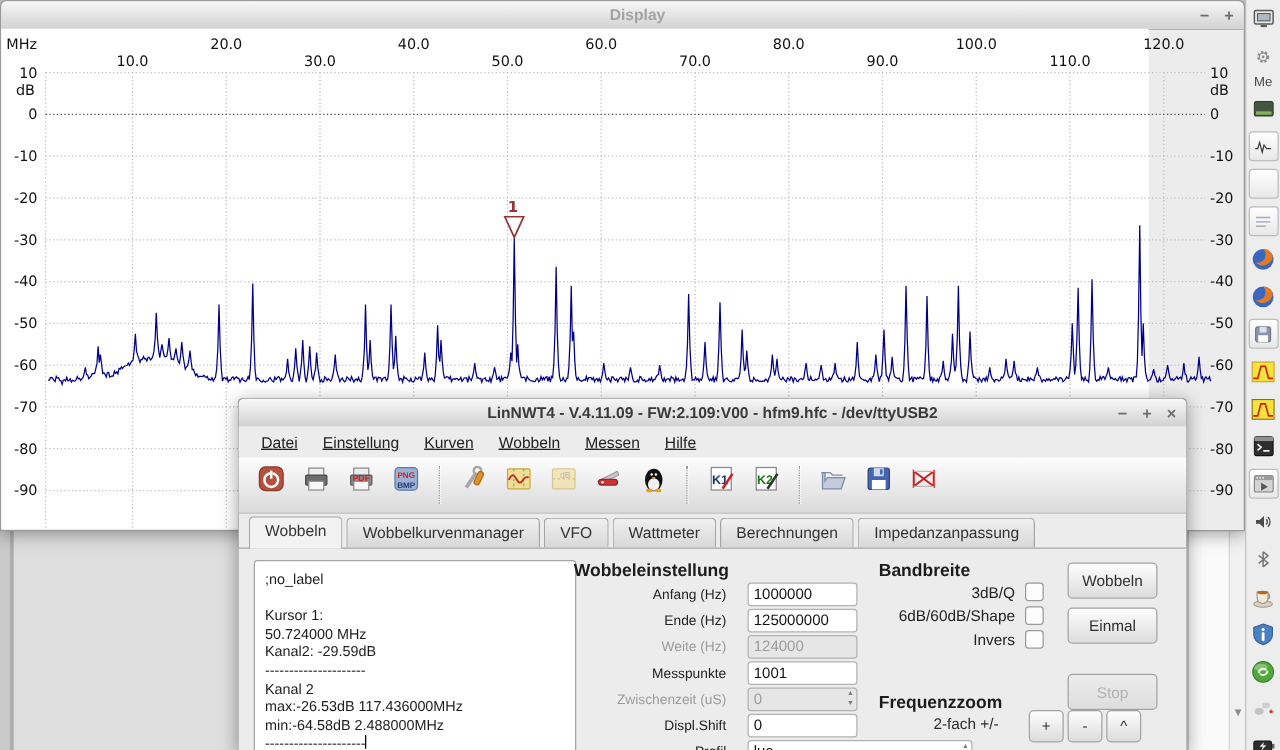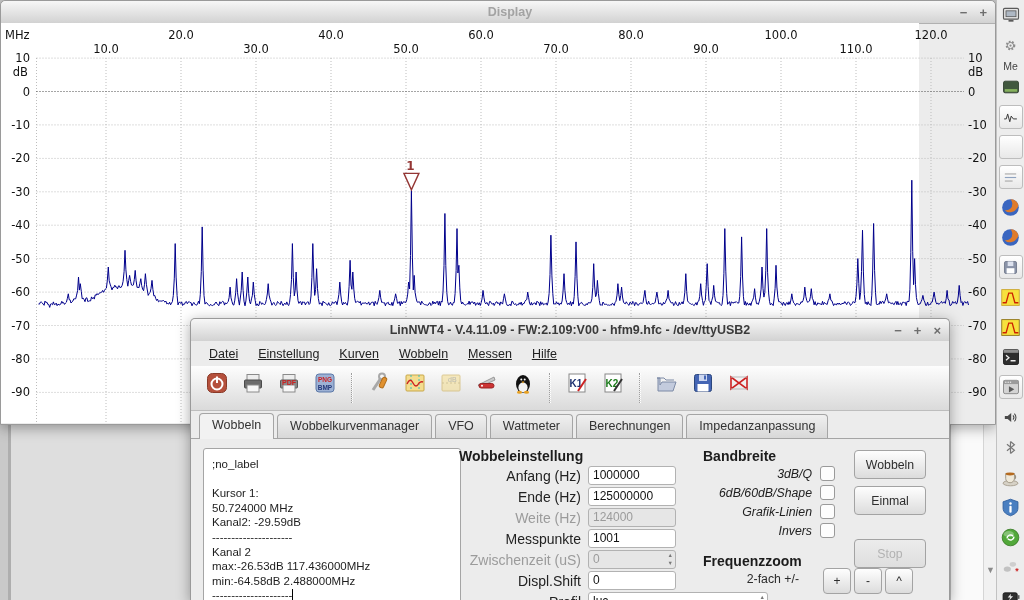--- a/index.html
+++ b/index.html
@@ -32,28 +32,28 @@
   .tab.active{background:#f2f2f2;position:relative;z-index:3;padding-bottom:7px;margin-bottom:-1px;}
   .content{position:absolute;left:0;top:119px;right:0;height:200px;background:#ececec;border-top:1px solid #a5a5a5;}
   
   #cursor-panel{position:absolute;left:12px;top:9px;width:240px;height:220px;background:#fff;
                 border:1px solid #a5a5a5;border-radius:3px;padding:8px 8px;font-size:11.5px;
                 line-height:14.6px;white-space:pre-wrap;color:#1d1d1d;}
   .caret{display:inline-block;width:1px;height:11px;background:#000;vertical-align:-1px;}
   
   .sect-title{font-weight:bold;font-size:14px;color:#1c1c1c;}
   .frow{display:flex;align-items:center;height:21px;}
-  .flabel{width:122px;text-align:right;margin-right:7px;font-size:14px;color:#222;}
+  .flabel{width:122px;text-align:right;margin-right:7px;font-size:11px;color:#222;}
   .flabel.dis{color:#9b9b9b;}
   .field{width:78px;height:17px;background:#fff;border:1px solid #b2b2b2;border-radius:3px;
-         font-size:12px;line-height:17px;padding:0 4px;position:relative;color:#111;}
+         font-size:12px;line-height:17px;padding:0 4px;position:relative;color:#111;margin-left:10px;}
   .field.dis{background:#e6e6e6;color:#9b9b9b;}
   .spin{position:absolute;right:2px;top:0;height:17px;font-size:5.5px;color:#777;line-height:8px;text-align:center;}
   
-  .crow{display:flex;align-items:center;justify-content:flex-end;height:19px;width:132px;font-style:italic;}
+  .crow{display:flex;align-items:center;justify-content:flex-end;height:19px;width:132px;}
   .clabel{font-size:12.3px;color:#222;margin-right:8px;}
   .checkbox{width:13px;height:13px;background:#fdfdfd;border:1px solid #9a9a9a;border-radius:3px;}
   
   .btn{position:absolute;width:70px;height:27px;border:1px solid #a3a3a3;border-radius:4px;
        background:linear-gradient(#fefefe,#dcdcdc);font-size:12.3px;color:#2e2e2e;
        display:flex;align-items:center;justify-content:center;}
   .btn.dis{color:#b2b2b2;background:linear-gradient(#ececec,#dedede);}
   .zbtn{position:absolute;width:26px;height:24px;border:1px solid #a3a3a3;border-radius:4px;
         background:linear-gradient(#fefefe,#dcdcdc);font-size:12px;color:#2e2e2e;
         display:flex;align-items:center;justify-content:center;}
@@ -348,24 +348,20 @@
       <div id="bw-rows">
           <div class="crow">
             <span class="clabel">3dB/Q</span>
             <span class="checkbox"></span>
           </div>
           <div class="crow">
             <span class="clabel">6dB/60dB/Shape</span>
             <span class="checkbox"></span>
           </div>
           <div class="crow">
-            <span class="clabel">Grafik-Linien</span>
-            <span class="checkbox"></span>
-          </div>
-          <div class="crow">
             <span class="clabel">Invers</span>
             <span class="checkbox"></span>
           </div>
         </div>
     </div>
 
     <div class="abs sect-title" style="left:512px;top:114px;">Frequenzzoom</div>
     <div class="abs" style="left:522px;top:133px;width:86px;text-align:right;font-size:12.3px;">2-fach +/-</div>
     <div id="zoom-buttons">
         <div class="zbtn" style="left: 632px; top: 129px;">+</div>

